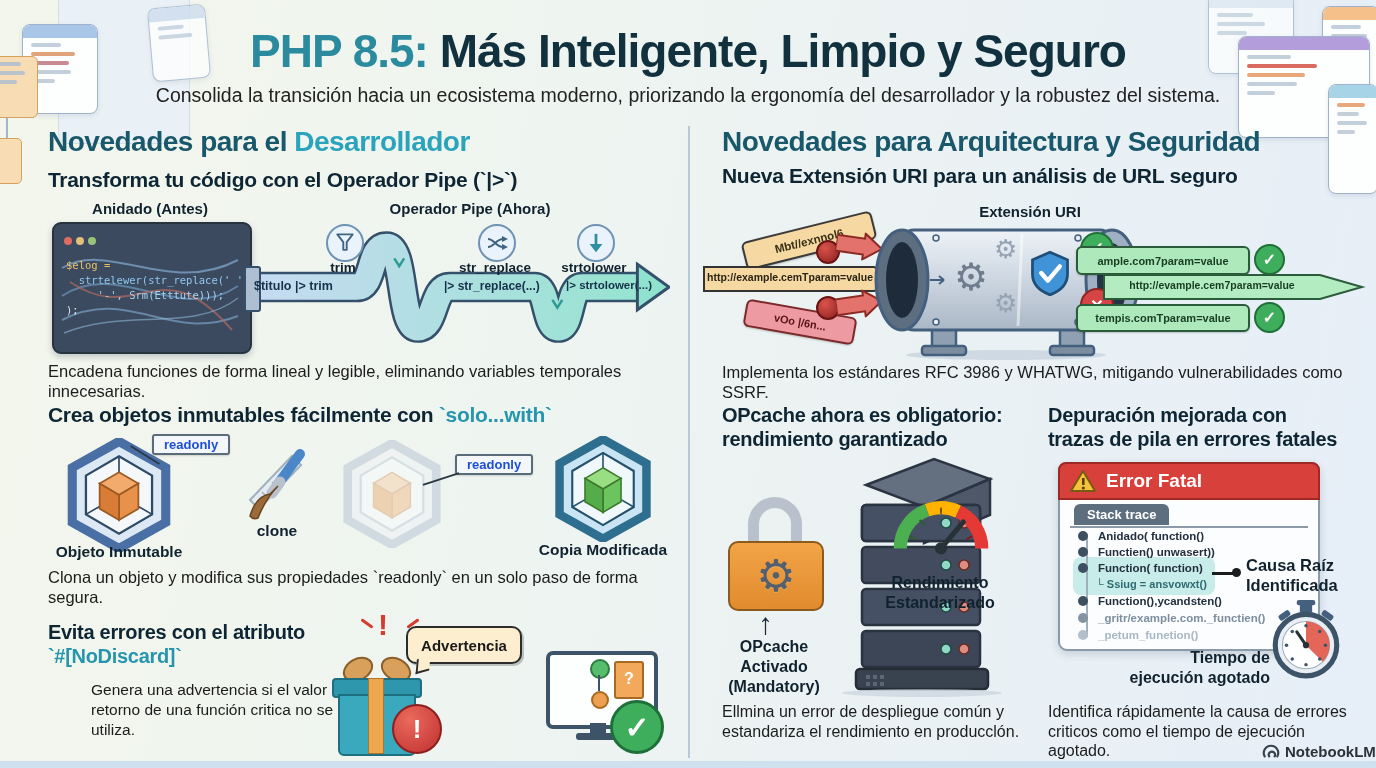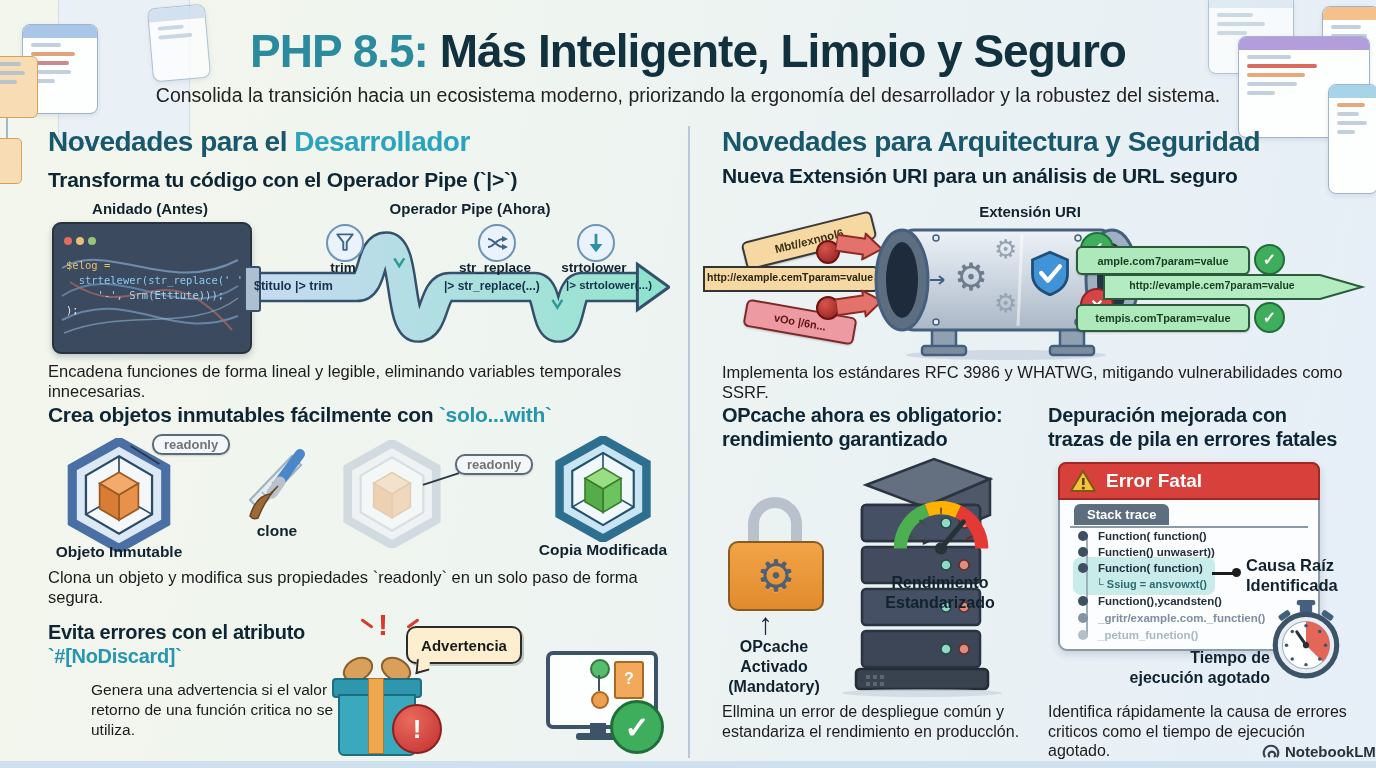--- a/index.html
+++ b/index.html
@@ -12,21 +12,21 @@
   .title-main{color:#12313e;}
   .h2{font-size:28px;font-weight:700;letter-spacing:-0.5px;color:#19576b;}
   .h2 .acc{color:#2aa3bd;}
   .h3{font-size:21px;font-weight:700;letter-spacing:-0.3px;color:#0e2633;line-height:1.15;}
   .h3 .code{color:#2596ad;}
   .cap{font-size:16.5px;color:#1c1c1c;line-height:1.22;}
   .small-lab{font-size:15px;font-weight:700;color:#10222e;}
   .codewin{background:#3b4a5f;border:2px solid #27333f;border-radius:9px;box-shadow:0 3px 6px rgba(40,60,80,.25);}
   .dot{width:8px;height:8px;border-radius:50%;display:inline-block;margin-right:4px;}
   .codeline{font-family:"DejaVu Sans Mono",monospace;font-size:10.5px;line-height:15px;white-space:pre;}
-  .pill{background:#f3f7fa;border:2px solid #5a6b7a;border-radius:10px;padding:1px 10px;font-size:13px;font-weight:700;color:#737373;box-shadow:0 1px 2px rgba(0,0,0,.15);}
+  .pill{background:#f3f7fa;border:2px solid #5a6b7a;border-radius:3px;padding:1px 10px;font-size:13px;font-weight:700;color:#1d4ed8;box-shadow:0 1px 2px rgba(0,0,0,.15);}
   .iconcirc{width:34px;height:34px;border-radius:50%;background:#eaf3fb;border:2px solid #6e93b5;display:flex;align-items:center;justify-content:center;}
   .pipetxt{font-size:12.5px;font-weight:700;color:#16324a;text-align:left;}
   .chip{border-radius:6px;font-weight:700;display:flex;align-items:center;justify-content:center;box-shadow:0 1px 2px rgba(0,0,0,.2);}
   .badge-check{border-radius:50%;background:#3fae5c;border:2px solid #1e7038;color:#fff;display:flex;align-items:center;justify-content:center;font-weight:700;}
   .badge-x{border-radius:50%;background:#d64545;border:2px solid #8e2424;color:#fff;display:flex;align-items:center;justify-content:center;font-weight:700;}
   .deco-win{background:#fdfefe;border:1.5px solid #9fb4cc;border-radius:8px;overflow:hidden;box-shadow:0 2px 5px rgba(90,110,140,.15);}
   .deco-head{height:13px;}
   .deco-line{height:4px;border-radius:2px;background:#c3d0dc;margin:5px 8px 0 8px;}
   .errpanel{background:#fbfdfe;border:2px solid #8a9aa8;border-radius:9px;box-shadow:0 3px 8px rgba(50,70,90,.2);text-align:center;}
   .strow{position:absolute;left:18px;display:flex;align-items:center;}
@@ -420,21 +420,21 @@
           <circle cx="13.3" cy="19" r="1.6" fill="#5a420c"></circle>
       </svg>
       <span style="color:#fff;font-size:19px;font-weight:700;margin-left:10px;">Error Fatal</span>
     </div>
     <div class="abs" style="left:14px;top:40px;background:#5d6f7e;color:#fff;font-size:13px;font-weight:700;padding:3px 13px;border-radius:6px 6px 0 0;">Stack trace</div>
     <div class="abs" style="left:10px;top:62px;width:238px;height:1.5px;background:#8a9aa8;"></div>
     <div class="abs" style="left:13px;top:93px;width:142px;height:38px;background:#c8ecea;border-radius:8px;"></div>
     <div class="abs" style="left:26px;top:70px;width:2px;height:103px;background:#9fb0bd;"></div>
     <div class="strow" style="top:66px;">
         <span class="sdot" style="background:#3d4f60;"></span>
-        <span class="stxt" style="color:#22303d;">Function( function()</span>
+        <span class="stxt" style="color:#22303d;">Anidado( function()</span>
       </div>
     <div class="strow" style="top:82px;">
         <span class="sdot" style="background:#3d4f60;"></span>
         <span class="stxt" style="color:#22303d;">Functien() unwasert))</span>
       </div>
     <div class="strow" style="top:98px;">
         <span class="sdot" style="background:#3d4f60;"></span>
         <span class="stxt" style="color:#22303d;">Function( function)</span>
       </div>
     <div class="strow" style="top:114px;left:36px;">

